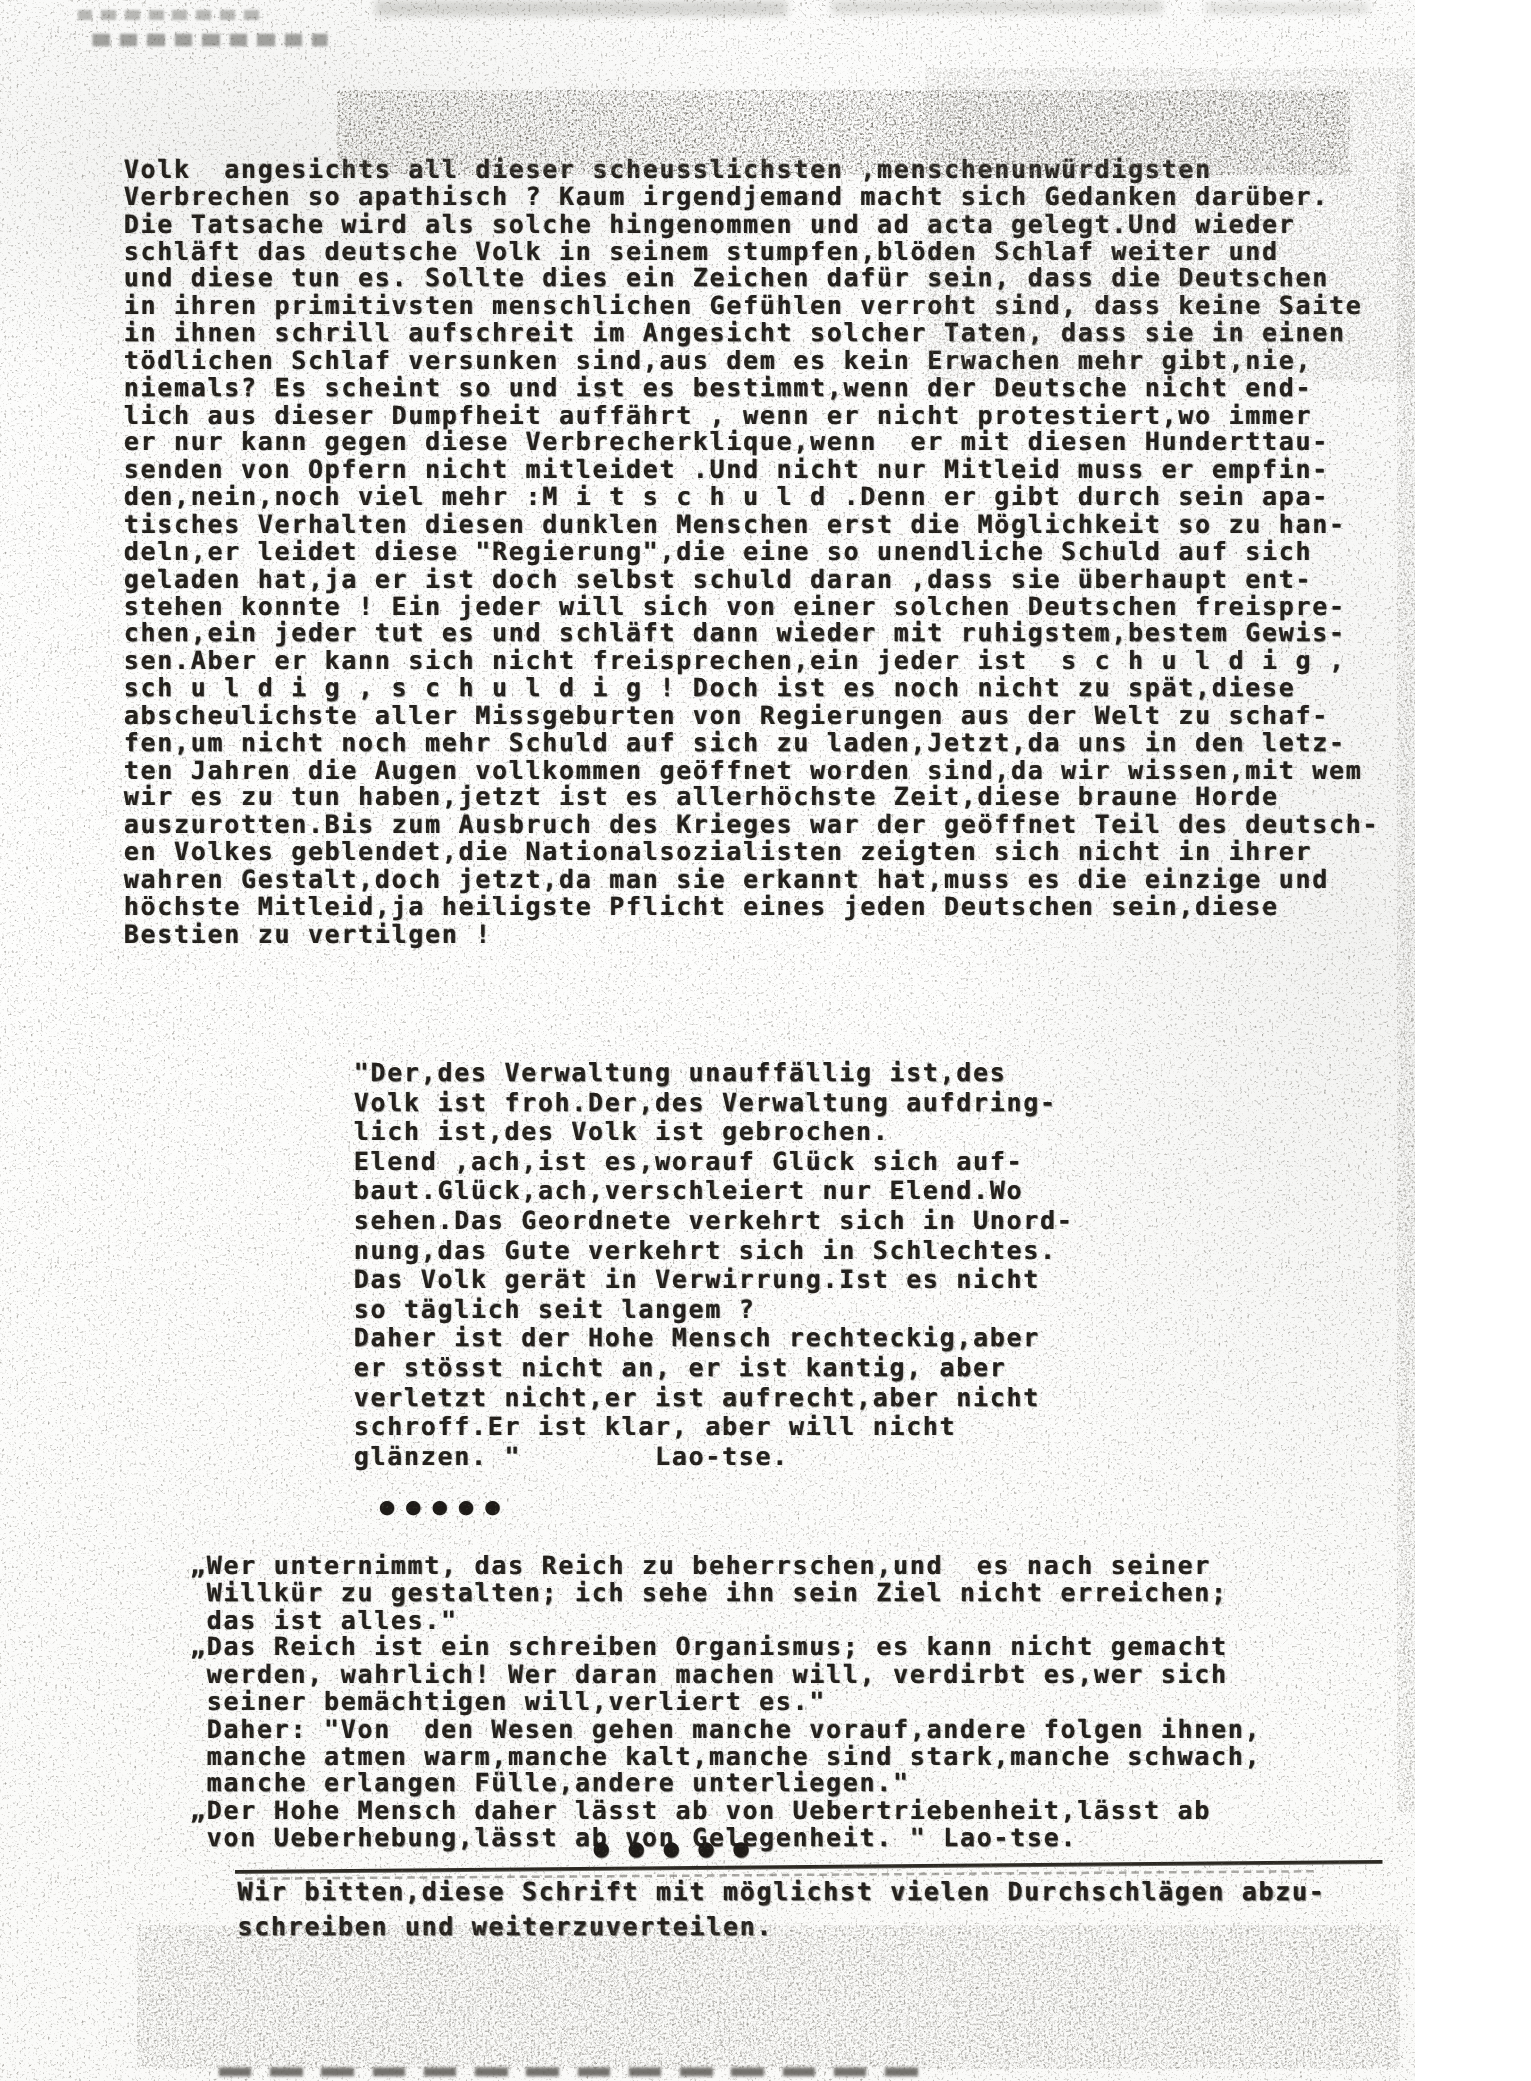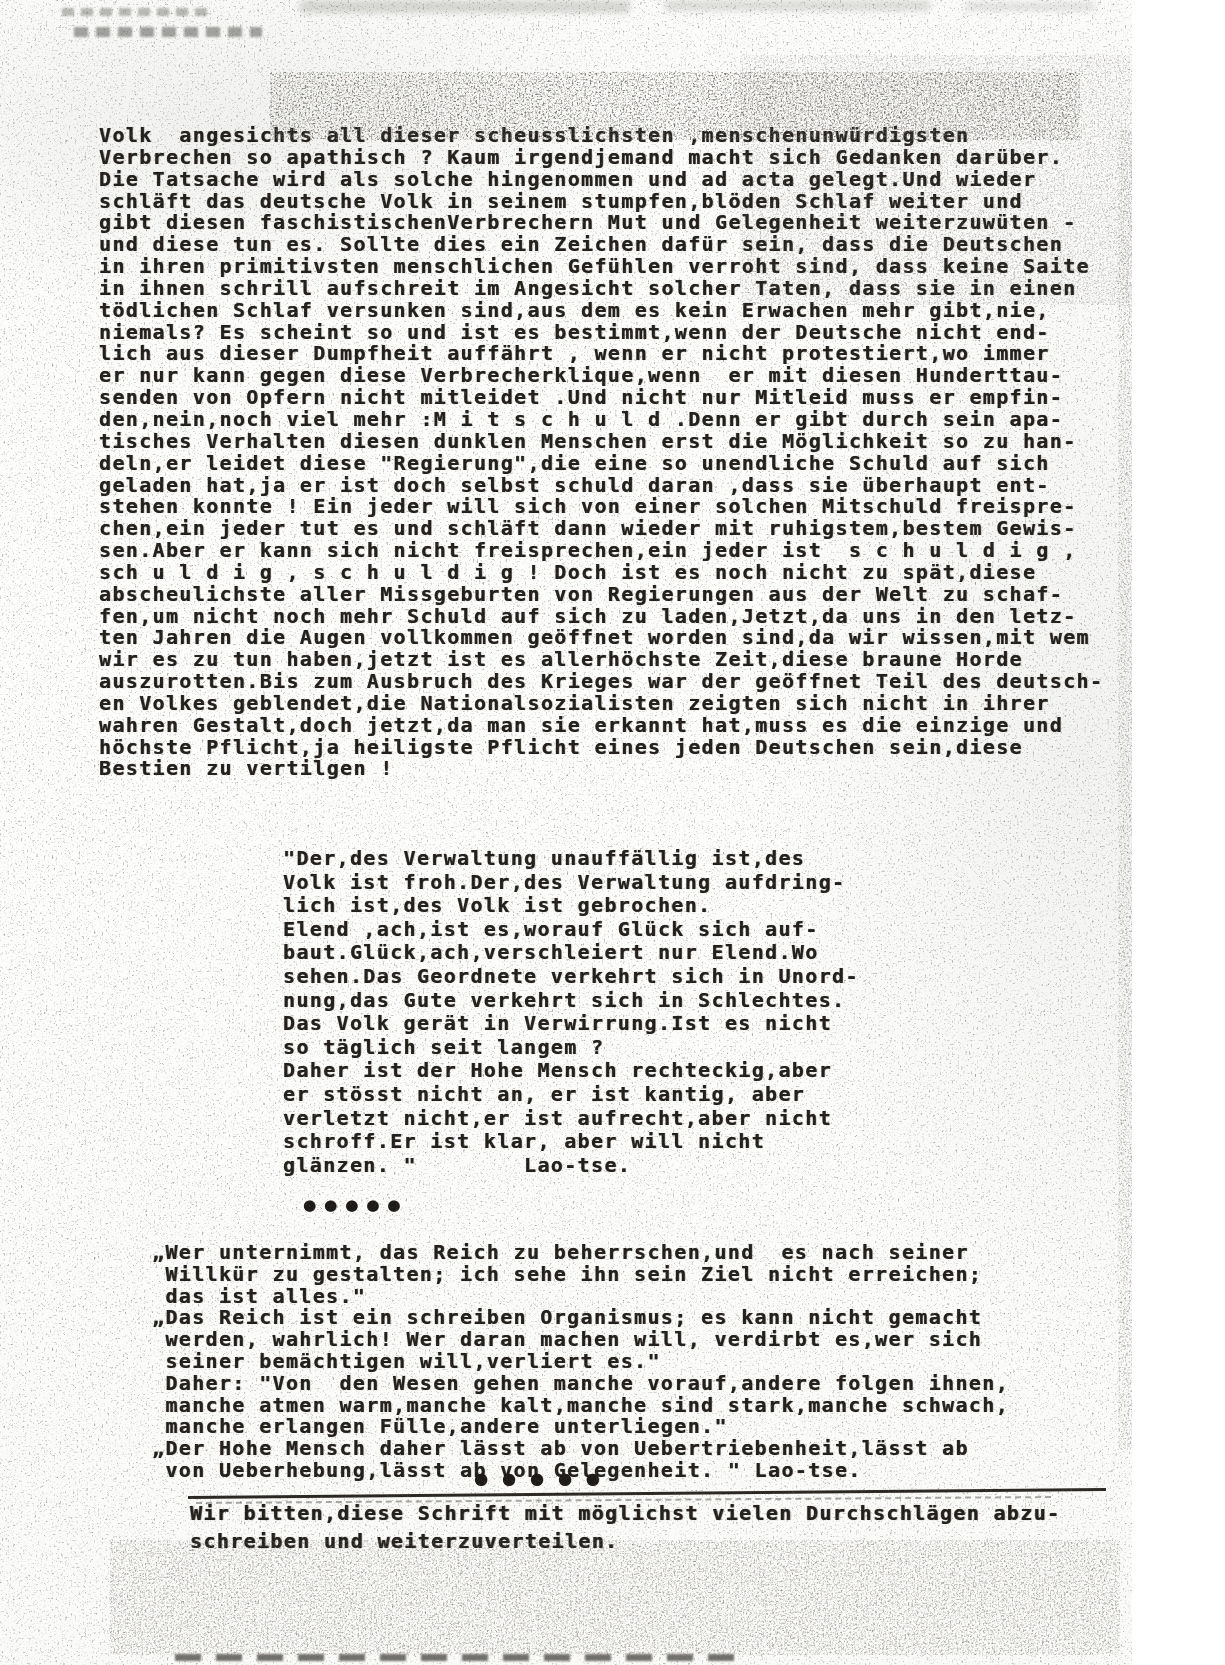--- a/index.html
+++ b/index.html
@@ -97,45 +97,44 @@
   <div class="smudge top-smudge-3"></div>
   <div class="smudge bottom-streak"></div>
 
   <div class="content">
 
     <section class="txt body-text">
         <div class="line">Volk  angesichts all dieser scheusslichsten ,menschenunwürdigsten</div>
         <div class="line">Verbrechen so apathisch ? Kaum irgendjemand macht sich Gedanken darüber.</div>
         <div class="line">Die Tatsache wird als solche hingenommen und ad acta gelegt.Und wieder</div>
         <div class="line">schläft das deutsche Volk in seinem stumpfen,blöden Schlaf weiter und</div>
-        <div class="line">gibt diesen faschistischenVerbrechern Mut und Gelegenheit weiterzuwüten -</div>
         <div class="line">und diese tun es. Sollte dies ein Zeichen dafür sein, dass die Deutschen</div>
         <div class="line">in ihren primitivsten menschlichen Gefühlen verroht sind, dass keine Saite</div>
         <div class="line">in ihnen schrill aufschreit im Angesicht solcher Taten, dass sie in einen</div>
         <div class="line">tödlichen Schlaf versunken sind,aus dem es kein Erwachen mehr gibt,nie,</div>
         <div class="line">niemals? Es scheint so und ist es bestimmt,wenn der Deutsche nicht end-</div>
         <div class="line">lich aus dieser Dumpfheit auffährt , wenn er nicht protestiert,wo immer</div>
         <div class="line">er nur kann gegen diese Verbrecherklique,wenn  er mit diesen Hunderttau-</div>
         <div class="line">senden von Opfern nicht mitleidet .Und nicht nur Mitleid muss er empfin-</div>
         <div class="line">den,nein,noch viel mehr :M i t s c h u l d .Denn er gibt durch sein apa-</div>
         <div class="line">tisches Verhalten diesen dunklen Menschen erst die Möglichkeit so zu han-</div>
         <div class="line">deln,er leidet diese "Regierung",die eine so unendliche Schuld auf sich</div>
         <div class="line">geladen hat,ja er ist doch selbst schuld daran ,dass sie überhaupt ent-</div>
-        <div class="line">stehen konnte ! Ein jeder will sich von einer solchen Mitschuld freispre-</div>
+        <div class="line">stehen konnte ! Ein jeder will sich von einer solchen Deutschen freispre-</div>
         <div class="line">chen,ein jeder tut es und schläft dann wieder mit ruhigstem,bestem Gewis-</div>
         <div class="line">sen.Aber er kann sich nicht freisprechen,ein jeder ist  s c h u l d i g ,</div>
         <div class="line">sch u l d i g , s c h u l d i g ! Doch ist es noch nicht zu spät,diese</div>
         <div class="line">abscheulichste aller Missgeburten von Regierungen aus der Welt zu schaf-</div>
         <div class="line">fen,um nicht noch mehr Schuld auf sich zu laden,Jetzt,da uns in den letz-</div>
         <div class="line">ten Jahren die Augen vollkommen geöffnet worden sind,da wir wissen,mit wem</div>
         <div class="line">wir es zu tun haben,jetzt ist es allerhöchste Zeit,diese braune Horde</div>
         <div class="line">auszurotten.Bis zum Ausbruch des Krieges war der geöffnet Teil des deutsch-</div>
         <div class="line">en Volkes geblendet,die Nationalsozialisten zeigten sich nicht in ihrer</div>
         <div class="line">wahren Gestalt,doch jetzt,da man sie erkannt hat,muss es die einzige und</div>
-        <div class="line">höchste Pflicht,ja heiligste Pflicht eines jeden Deutschen sein,diese</div>
+        <div class="line">höchste Mitleid,ja heiligste Pflicht eines jeden Deutschen sein,diese</div>
         <div class="line">Bestien zu vertilgen !</div>
       </section>
 
     <section class="txt laotse">
         <div class="line">"Der,des Verwaltung unauffällig ist,des</div>
         <div class="line">Volk ist froh.Der,des Verwaltung aufdring-</div>
         <div class="line">lich ist,des Volk ist gebrochen.</div>
         <div class="line">Elend ,ach,ist es,worauf Glück sich auf-</div>
         <div class="line">baut.Glück,ach,verschleiert nur Elend.Wo</div>
         <div class="line">sehen.Das Geordnete verkehrt sich in Unord-</div>

